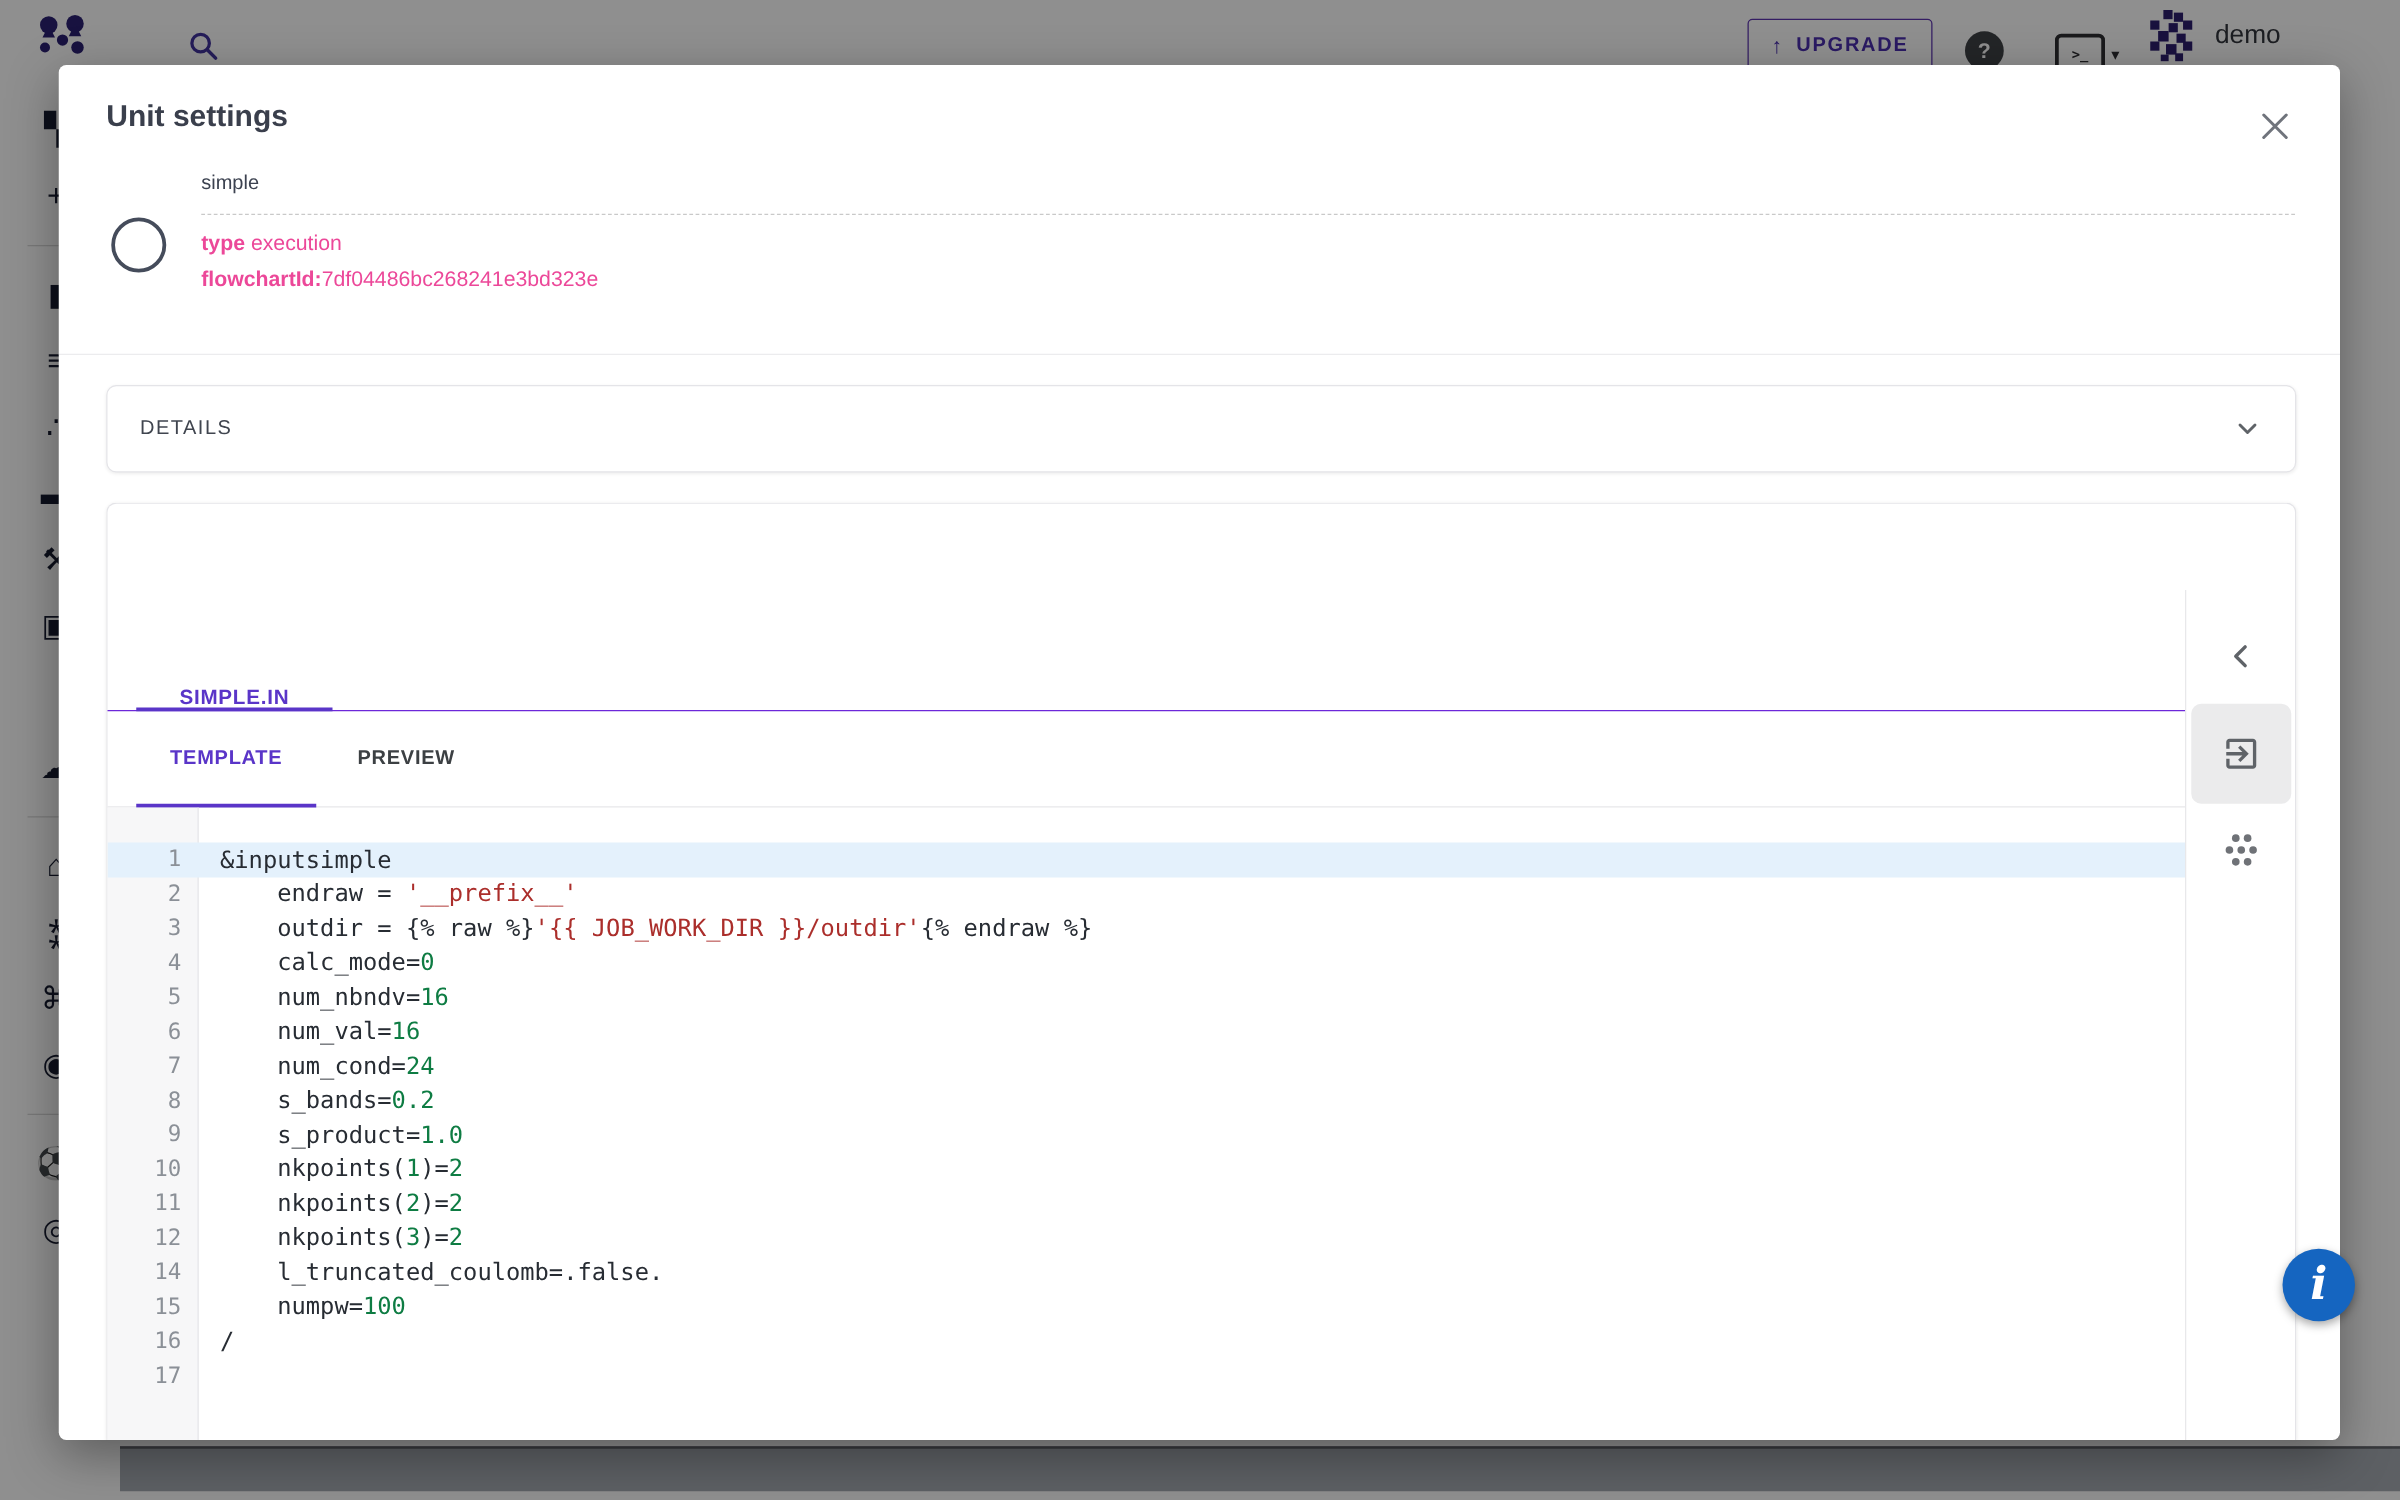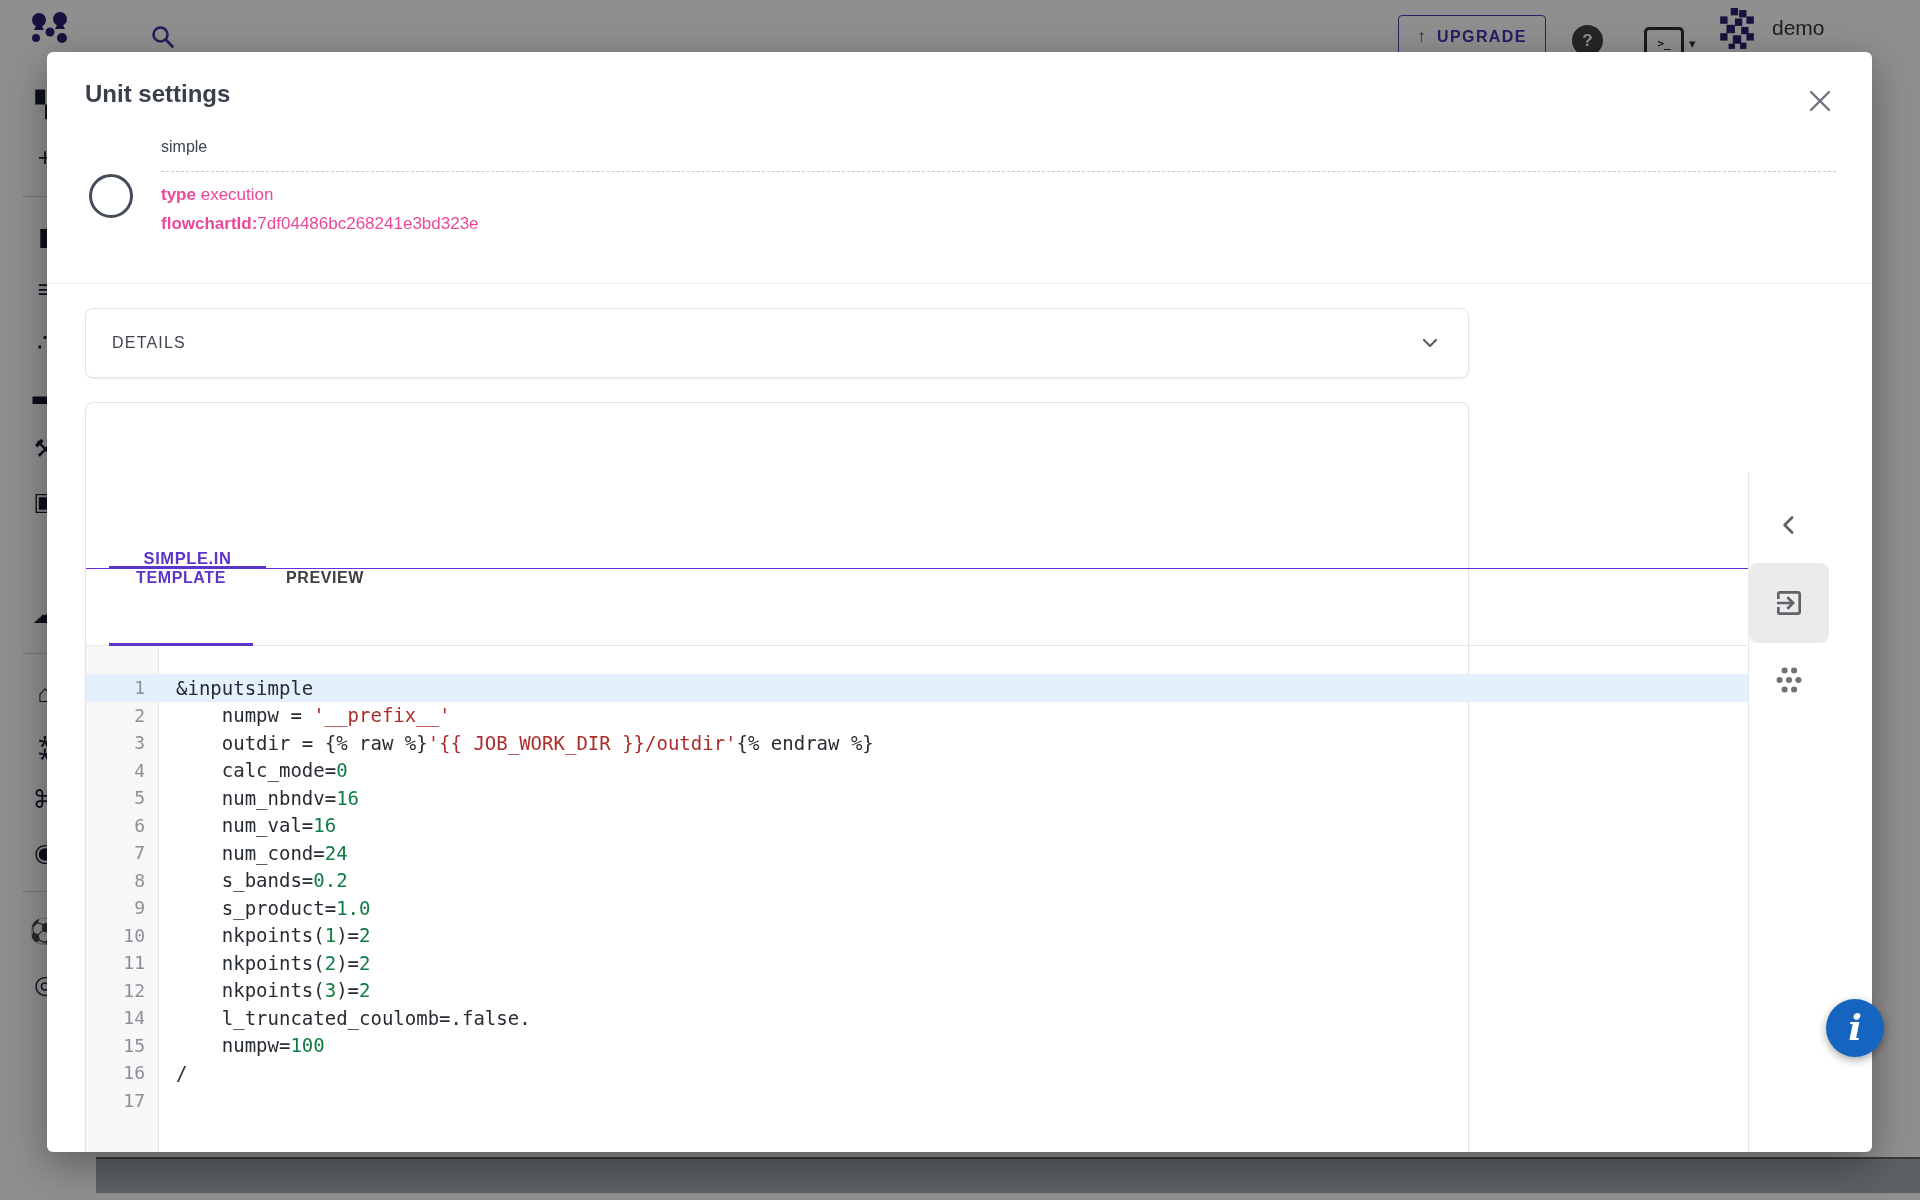--- a/index.html
+++ b/index.html
@@ -39,35 +39,35 @@
   .modal-title{position:absolute;left:38px;top:28px;font-size:24px;font-weight:600;color:#3a3f4c;}
   .close-btn{position:absolute;right:35px;top:32px;width:34px;height:34px;display:flex;align-items:center;justify-content:center;cursor:pointer;}
   .unit-circle{position:absolute;left:42px;top:122px;width:44px;height:44px;border:3px solid #454c5b;border-radius:50%;box-sizing:border-box;}
   .unit-info{position:absolute;left:114px;top:86px;right:36px;}
   .unit-name{font-size:16px;color:#3c4250;}
   .unit-dash{border-top:1px dashed #c9c9c9;margin:15px 0 13px;}
   .unit-row{font-size:17px;color:#ec4899;margin-top:9px;}
   .unit-row b{font-weight:bold;}
   .header-sep{position:absolute;left:0;right:0;top:231px;height:1px;background:#ececee;}
 
-  .card{position:absolute;left:38px;width:1384px;background:#fff;border:1px solid #e4e4e8;border-radius:8px;
+  .card{position:absolute;left:38px;width:1752px;background:#fff;border:1px solid #e4e4e8;border-radius:8px;
     box-shadow:0 1px 3px rgba(0,0,0,.07);box-sizing:border-box;}
   .card-row{height:100%;display:flex;align-items:center;padding:0 26px;}
   #details-card{top:256px;height:70px;}
   .section-label{font-size:16px;letter-spacing:1.2px;color:#40454f;}
   .spacer{flex:1;}
 
   #input-card{top:350px;height:750px;border-bottom:none;border-bottom-left-radius:0;border-bottom-right-radius:0;}
   .input-header{height:68px;display:flex;align-items:center;padding:0 26px;border-bottom:1px solid #e8e8ea;}
   .input-body{position:absolute;top:69px;left:0;right:0;bottom:0;display:flex;}
   .editor-main{width:1663px;flex:none;border-right:1px solid #e8e8ea;display:flex;flex-direction:column;box-sizing:border-box;}
   .file-tabs{height:96px;flex:none;border-bottom:1px solid #6d28d9;position:relative;display:flex;align-items:flex-end;}
   .file-tab{margin-left:23px;width:157px;text-align:center;color:var(--accent);font-weight:bold;font-size:16.5px;letter-spacing:.6px;cursor:pointer;}
   .file-tab-underline{position:absolute;left:23px;bottom:-1px;width:157px;height:3px;background:var(--accent);}
-  .editor-tabs{height:76px;flex:none;border-bottom:1px solid #e8e8ea;position:relative;display:flex;align-items:flex-start;padding-left:23px;}
+  .editor-tabs{height:76px;flex:none;border-bottom:1px solid #e8e8ea;position:relative;display:flex;align-items:center;padding-left:23px;}
   .editor-tab{width:144px;text-align:center;font-size:16px;letter-spacing:.6px;font-weight:bold;cursor:pointer;}
   .editor-tab.active{color:var(--accent);}
   .editor-tab.inactive{color:#3c4043;}
   .editor-tab-underline{position:absolute;left:23px;bottom:-1px;width:144px;height:3px;background:var(--accent);}
   .code-area{flex:1;position:relative;overflow:hidden;padding-top:28px;}
   .gutter-bg{position:absolute;top:0;bottom:0;left:0;width:73px;background:#f7f7f8;border-right:1px solid #e6e6e9;box-sizing:border-box;}
   .code-line{display:flex;height:27.5px;position:relative;font-family:"DejaVu Sans Mono",monospace;font-size:19px;align-items:center;}
   .code-line.active{background:var(--line-hl);}
   .gutter{width:73px;flex:none;text-align:right;padding-right:14px;box-sizing:border-box;color:#8b9097;font-size:18px;}
   .code-text{padding-left:17px;white-space:pre;color:#272c33;}
@@ -202,21 +202,21 @@
         </div>
         <div class="code-area">
           <div class="gutter-bg"></div>
           <div id="code-lines" style="position:relative;">
               <div class="code-line active">
                 <span class="gutter">1</span>
                 <span class="code-text"><span class="tok-t">&amp;inputsimple</span></span>
               </div>
               <div class="code-line">
                 <span class="gutter">2</span>
-                <span class="code-text"><span class="tok-t">    numpw = </span><span class="tok-s">'__prefix__'</span></span>
+                <span class="code-text"><span class="tok-t">    endraw = </span><span class="tok-s">'__prefix__'</span></span>
               </div>
               <div class="code-line">
                 <span class="gutter">3</span>
                 <span class="code-text"><span class="tok-t">    outdir = {% raw %}</span><span class="tok-s">'{{ JOB_WORK_DIR }}/outdir'</span><span class="tok-t">{% endraw %}</span></span>
               </div>
               <div class="code-line">
                 <span class="gutter">4</span>
                 <span class="code-text"><span class="tok-t">    calc_mode=</span><span class="tok-n">0</span></span>
               </div>
               <div class="code-line">

